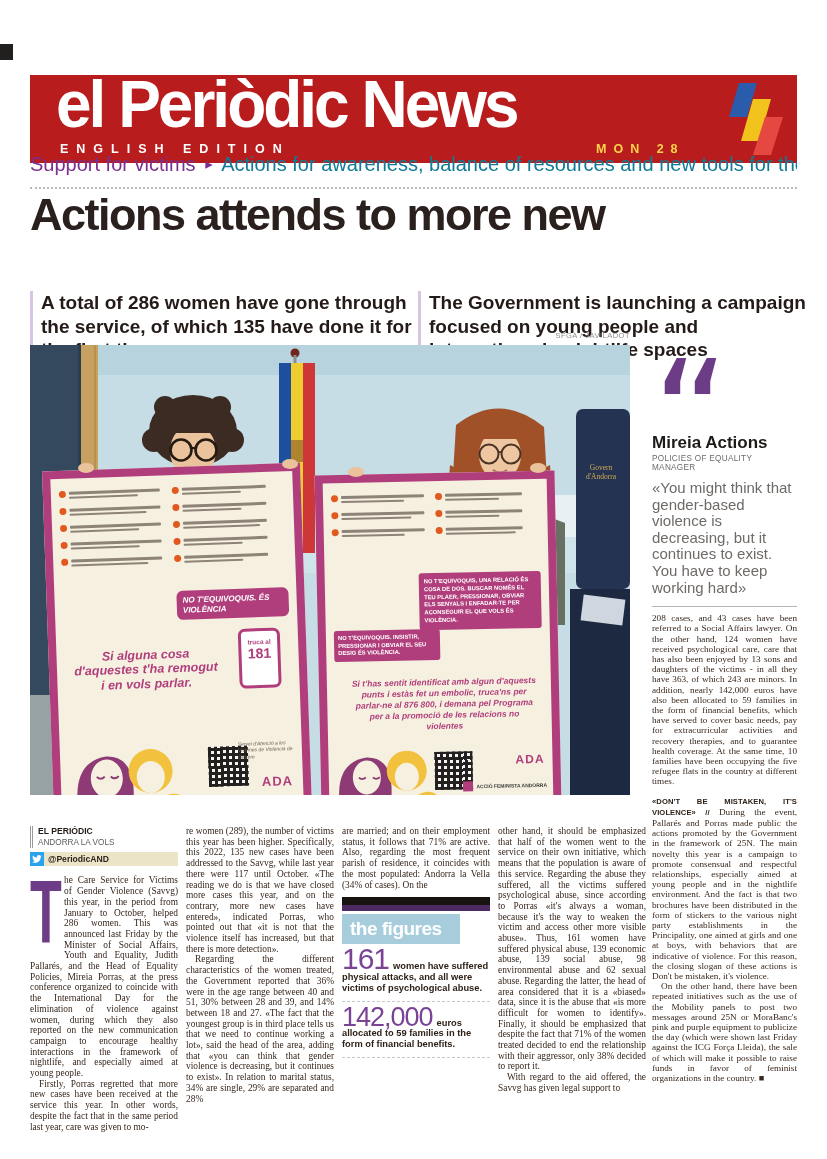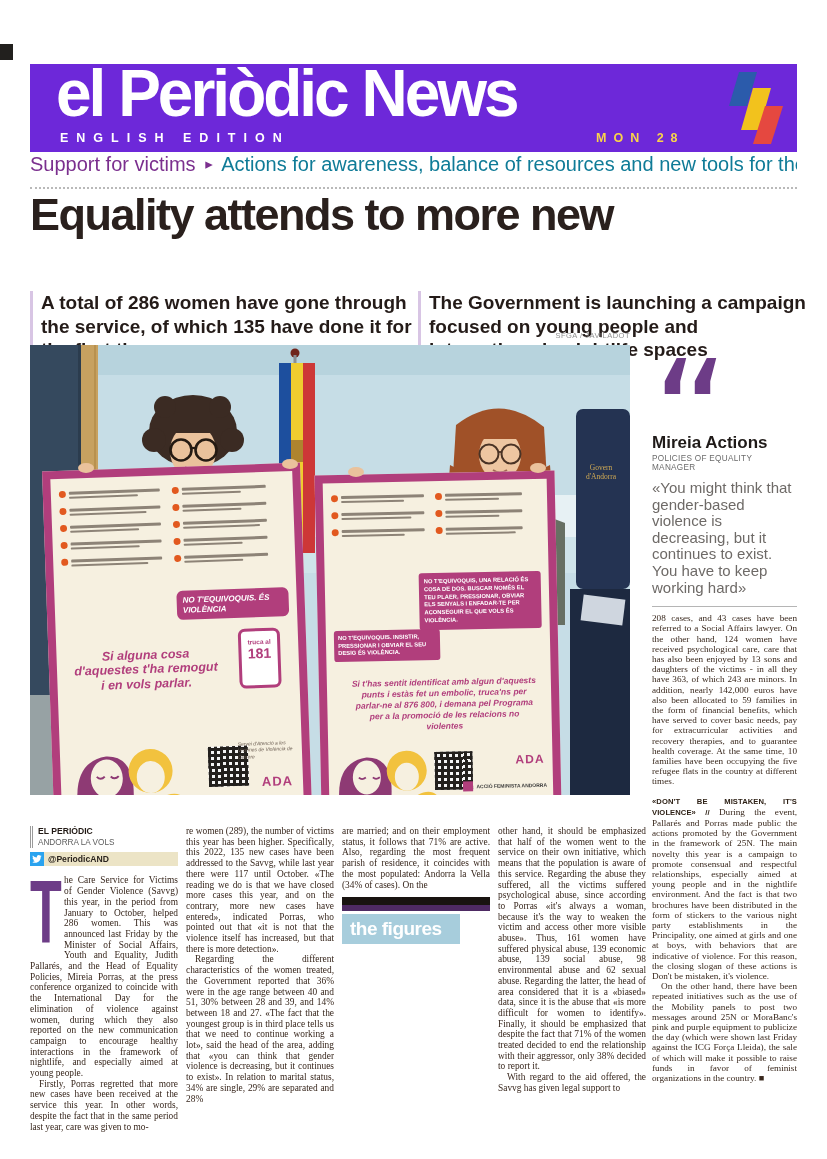--- a/index.html
+++ b/index.html
@@ -4,21 +4,21 @@
 <style>
   html,body{margin:0;padding:0;background:#e9e9e9;}
   .page{position:relative;width:827px;height:1159px;background:#ffffff;overflow:hidden;
         font-family:"Liberation Sans",sans-serif;color:#2a211e;margin:0 auto;}
   .abs{position:absolute;}
 
   
   .corner-mark{left:0;top:44px;width:13px;height:16px;background:#22201e;}
 
   
-  .masthead{left:30px;top:64px;width:767px;height:88px;background:#6d28d9;}
+  .masthead{left:30px;top:75px;width:767px;height:88px;background:#b91c1c;}
   .mast-title{position:absolute;left:26px;top:-4px;font-size:64px;font-weight:700;color:#fff;
               letter-spacing:-3px;white-space:nowrap;line-height:1.0;transform:scaleY(1.04);transform-origin:top left;}
   .mast-edition{position:absolute;left:30px;bottom:7px;color:#fff;font-size:12.5px;font-weight:700;letter-spacing:8px;}
   .mast-date{position:absolute;left:566px;bottom:7px;color:#f9d44a;font-size:12.5px;font-weight:700;letter-spacing:7px;}
   .mast-logo{position:absolute;right:10px;top:6px;width:82px;height:76px;}
 
   
   .strapline{left:30px;top:153px;width:767px;height:28px;font-size:20px;white-space:nowrap;overflow:hidden;}
   .strap-kicker{color:#7b2f8e;}
   .strap-arrow{color:#7b2f8e;font-size:15px;vertical-align:2px;padding:0 4px;}
@@ -147,21 +147,21 @@
   </div>
 
   <div class="abs strapline">
     <span class="strap-kicker">Support for victims</span>
     <span class="strap-arrow">▸</span>
     <span class="strap-text">Actions for awareness, balance of resources and new tools for the futu</span>
   </div>
   <div class="abs dotrule"></div>
 
   <div class="abs headline">
-    <div>Equality attends to more new</div>
+    <div>Actions attends to more new</div>
   </div>
 
   <div class="abs dek dek1">A total of 286 women have gone through the service, of which 135 have done it for the first time</div>
   <div class="abs dek dek2">The Government is launching a campaign focused on young people and interactions in nightlife spaces</div>
 
   <div class="abs credit">SFGA / JAVILADOT</div>
 
   <div class="abs photo">
     <svg class="bg" width="600" height="450" viewBox="0 0 600 450">
       <rect x="0" y="0" width="600" height="450" fill="#c6dde6"></rect>
@@ -424,20 +424,26 @@
     </div>
 
     <div class="col c3">
       <p>are married; and on their employment status, it follows that 71% are active. Also, regarding the most frequent parish of residence, it coincides with the most populated: Andorra la Vella (34% of cases). On the</p>
       <div class="figures">
         <div class="fig-black"></div>
         <div class="fig-purple"></div>
         <div class="fig-band">
           <div class="fig-title">the figures</div>
         </div>
+        <div class="fig-item">
+          <span class="fig-num n-big">161</span><span>women have suffered physical attacks, and all were victims of psychological abuse.</span>
+        </div>
+        <div class="fig-item">
+          <span class="fig-num n-mid">142,000</span><span>euros allocated to 59 families in the form of financial benefits.</span>
+        </div>
       </div>
     </div>
 
     <div class="col c4">
       <p>other hand, it should be emphasized that half of the women went to the service on their own initiative, which means that the population is aware of this service. Regarding the abuse they suffered, all the victims suffered psychological abuse, since according to Porras «it's always a woman, because it's the way to weaken the victim and access other more visible abuse». Thus, 161 women have suffered physical abuse, 139 economic abuse, 139 social abuse, 98 environmental abuse and 62 sexual abuse. Regarding the latter, the head of area considered that it is a «biased» data, since it is the abuse that «is more difficult for women to identify». Finally, it should be emphasized that despite the fact that 71% of the women treated decided to end the relationship with their aggressor, only 38% decided to report it.</p>
       <p class="ind">With regard to the aid offered, the Savvg has given legal support to</p>
     </div>
 
   </div>
 </div>

